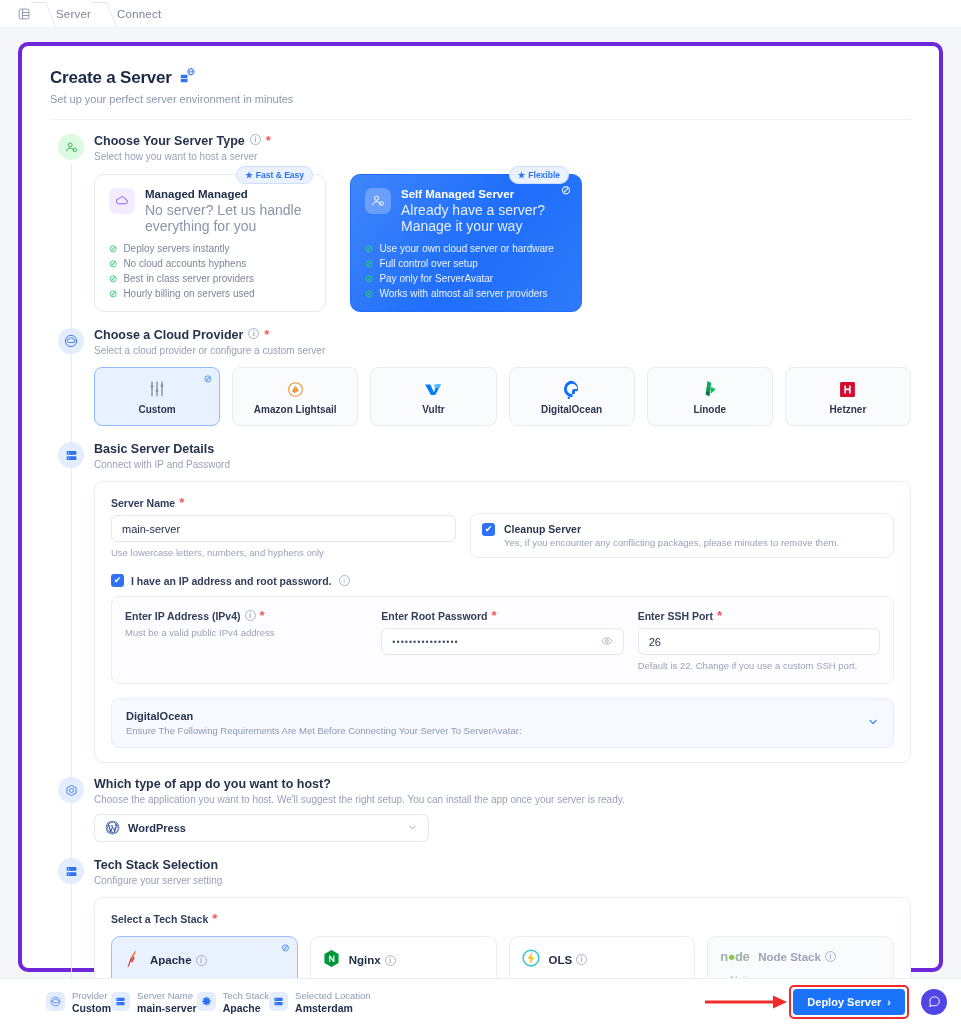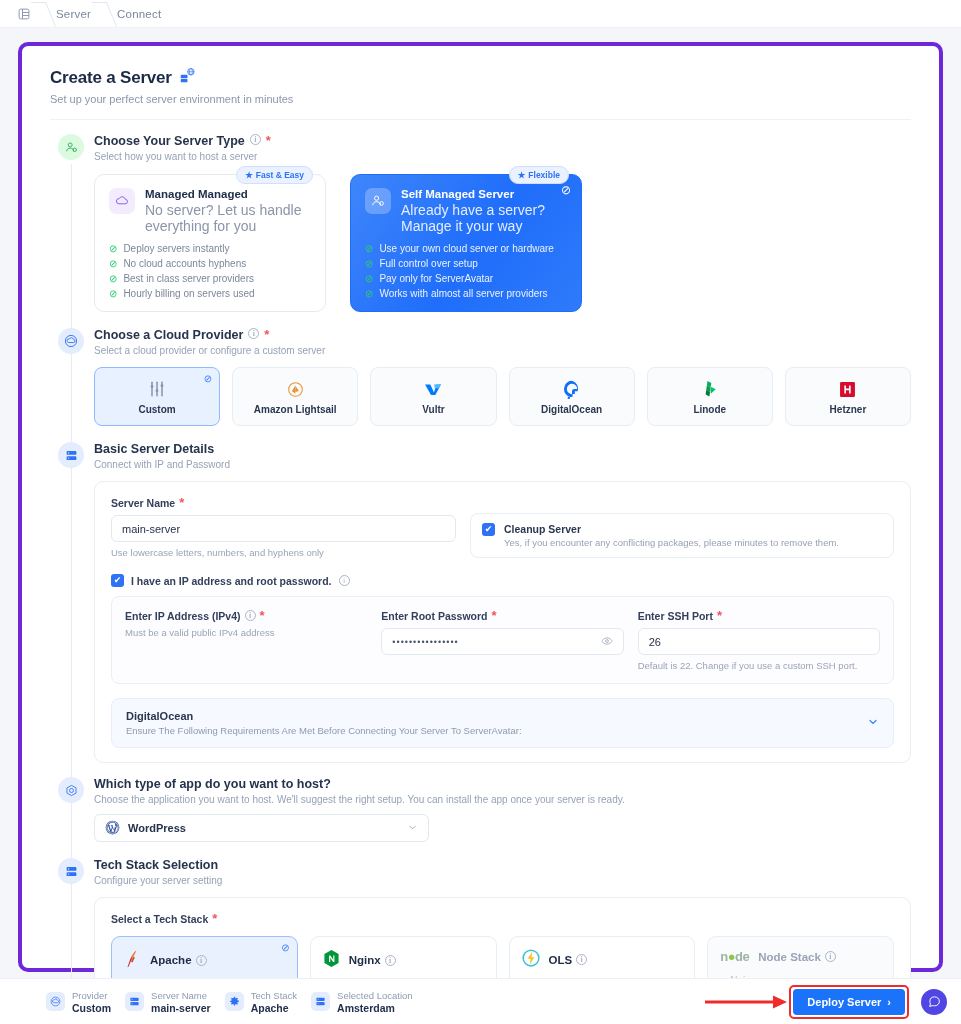--- a/index.html
+++ b/index.html
@@ -196,21 +196,21 @@
   .scard.dim .s-list li { color:#b9c1cf; }
   .dot { width:3px; height:3px; border-radius:50%; background:#96a0b2; flex:0 0 auto; }
   .scard.dim .dot { background:#c7ccd8; }
 
   
   .footer {
     position:absolute; left:0; right:0; bottom:0; height:46px;
     background:#fff; border-top:1px solid #eceff4;
     display:flex; align-items:center; padding:0 14px 0 46px;
   }
-  .summary { display:flex; align-items:flex-end; gap:14px; }
+  .summary { display:flex; align-items:flex-end; }
   .sum { display:flex; align-items:center; gap:7px; }
   .sum-ico {
     width:19px; height:19px; border-radius:5px; background:#e3edfe;
     color:#2f72f5; display:flex; align-items:center; justify-content:center;
   }
   .sum-k { font-size:9.5px; color:#8e9ab0; }
   .sum-v { font-size:10.5px; font-weight:700; color:#22304d; margin-top:1px; }
 
   .arrow { margin-left:auto; display:flex; align-items:center; }
   .deploy-wrap { border:2px solid #ef2b2b; border-radius:5px; padding:2px; margin-left:0; }

